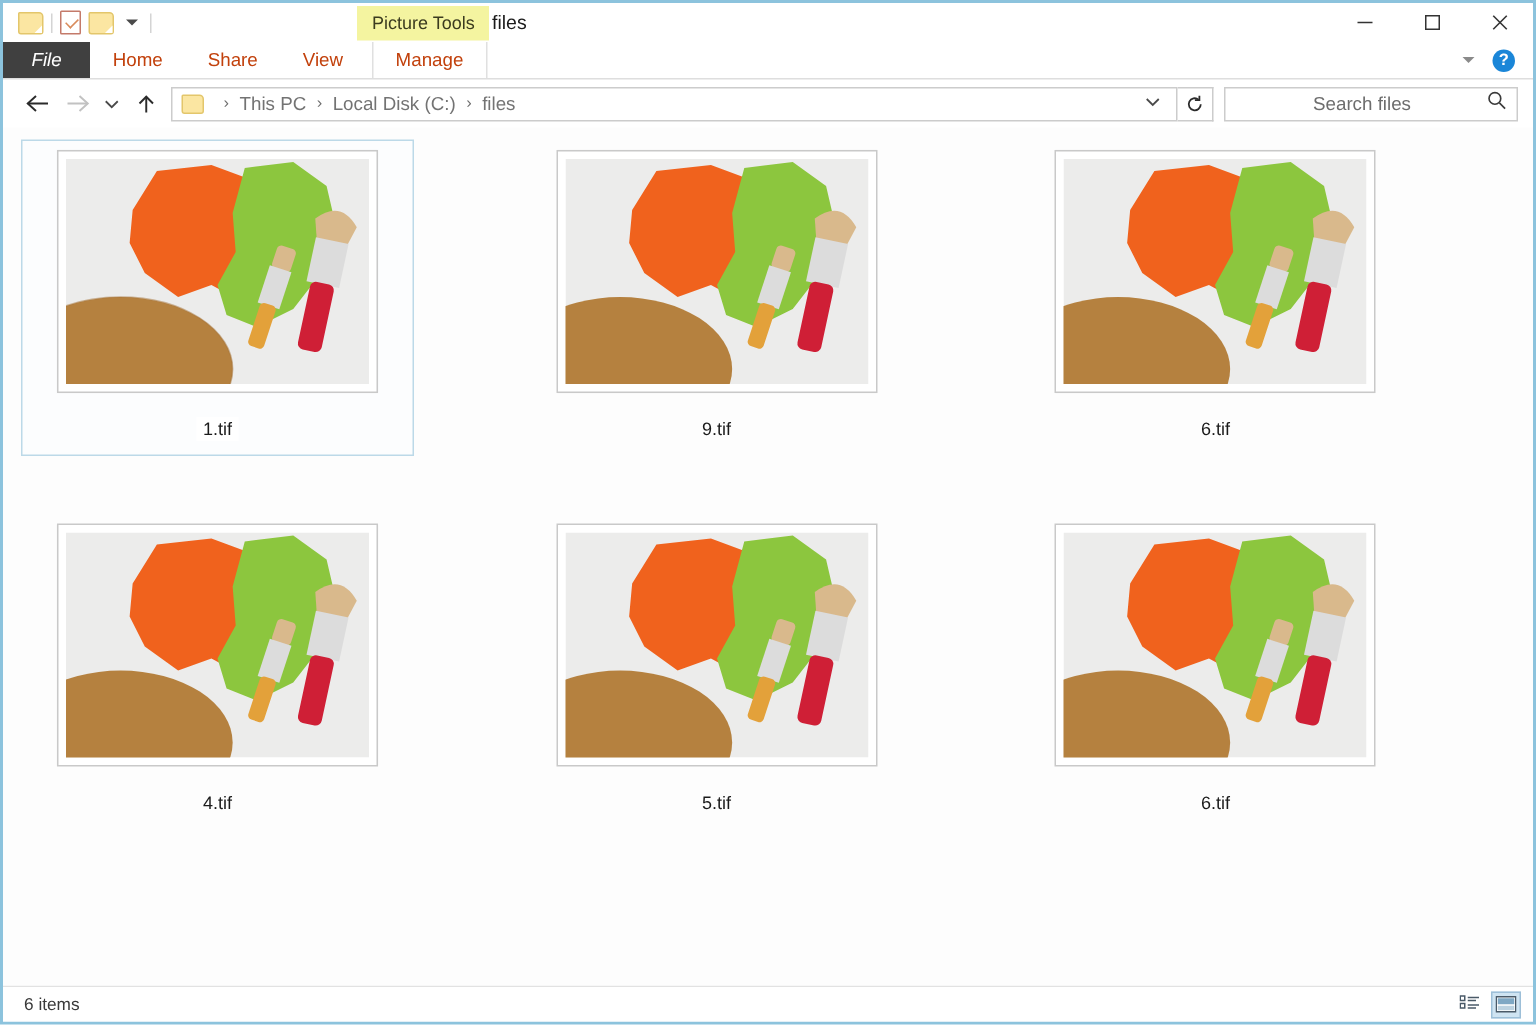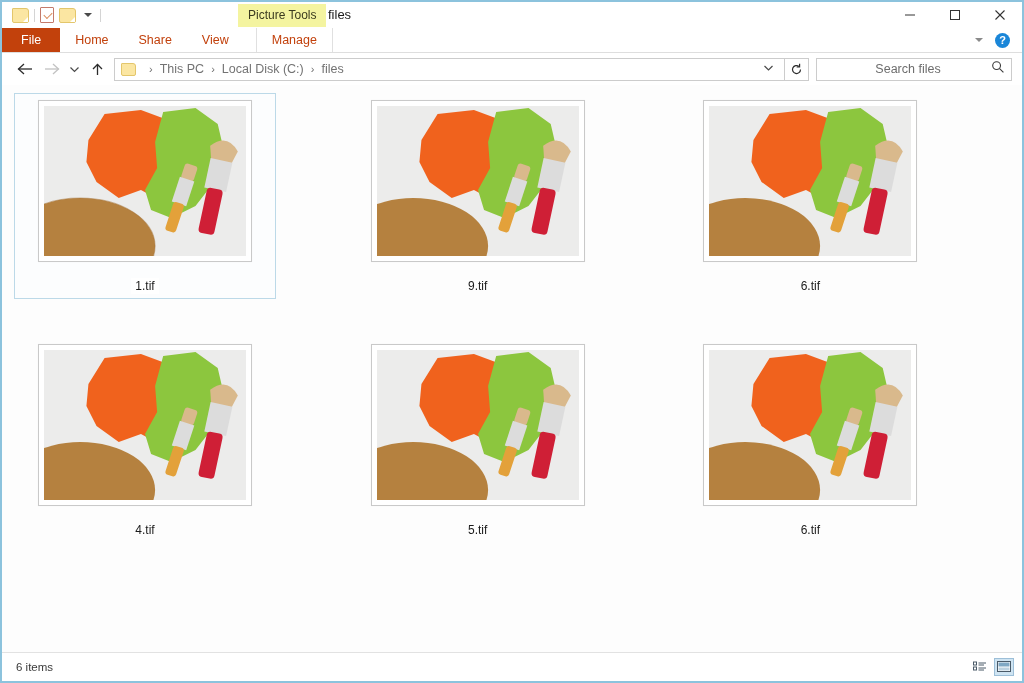--- a/index.html
+++ b/index.html
@@ -70,24 +70,24 @@
   .tabstrip {
     height: 25px; display: flex; align-items: stretch;
     position: relative; background: #ffffff;
     border-bottom: 1px solid #dedede;
     flex: 0 0 auto;
   }
   .tab {
     display: flex; align-items: center; padding: 0 15px;
     font-size: 12.5px; color: #c2410c; position: relative;
   }
-  .tab-file { background: #c2410c; color: #ffffff; padding: 12px 19px; }
+  .tab-file { background: #404040; color: #ffffff; padding: 12px 19px; font-style: italic; }
   .tab-manage {
     background: #ffffff; border-left: 1px solid #e0e0e0; border-right: 1px solid #e0e0e0;
-    margin-left: 12px;
+    margin-left: 4px;
   }
   .ribbon-right {
     position: absolute; right: 6px; top: 0; height: 100%;
     display: flex; align-items: center; gap: 12px; padding-right: 6px;
   }
   .help-ico {
     width: 15px; height: 15px; border-radius: 50%; background: #1a86d8;
     color: #ffffff; font-size: 11px; font-weight: bold;
     display: flex; align-items: center; justify-content: center;
   }
@@ -137,42 +137,42 @@
   
   .content {
     flex: 1 1 auto; background: #fdfdfd; position: relative;
     padding: 8px 10px 0 12px; overflow: hidden;
   }
   .grid {
     display: grid; grid-template-columns: repeat(3, 1fr);
     row-gap: 38px; column-gap: 0;
   }
   .item {
-    width: 262px; padding: 6px 0 4px 0;
+    width: 262px; padding: 6px 0 9px 0;
     display: flex; flex-direction: column; align-items: center;
     border: 1px solid transparent;
   }
   .item.selected {
     border: 1px solid #bcd9e8; background: #fcfdfe;
   }
   .thumb-frame {
     width: 214px; height: 162px; background: #ffffff;
     border: 1px solid #c9c9c9; padding: 5px;
     box-shadow: 0 0 1px rgba(0,0,0,0.06);
   }
   .thumb { width: 100%; height: 100%; display: block; }
   .label {
     margin-top: 16px; font-size: 12px; color: #1b1b1b;
     padding: 1px 4px;
   }
   .item.selected .label { background: #ffffff; }
 
   
   .statusbar {
-    height: 29px; border-top: 1px solid #e2e2e2; background: #ffffff;
+    height: 24px; border-top: 1px solid #e2e2e2; background: #ffffff;
     display: flex; align-items: center; justify-content: space-between;
     padding: 0 8px 0 14px; flex: 0 0 auto;
   }
   .status-text { font-size: 11.5px; color: #3a3a3a; }
   .view-btns { display: flex; align-items: center; gap: 4px; }
   .view-btn {
     width: 20px; height: 18px; display: flex; align-items: center; justify-content: center;
   }
   .view-btn.active { background: #cfe4f2; border: 1px solid #9dbfd8; }
 </style>

